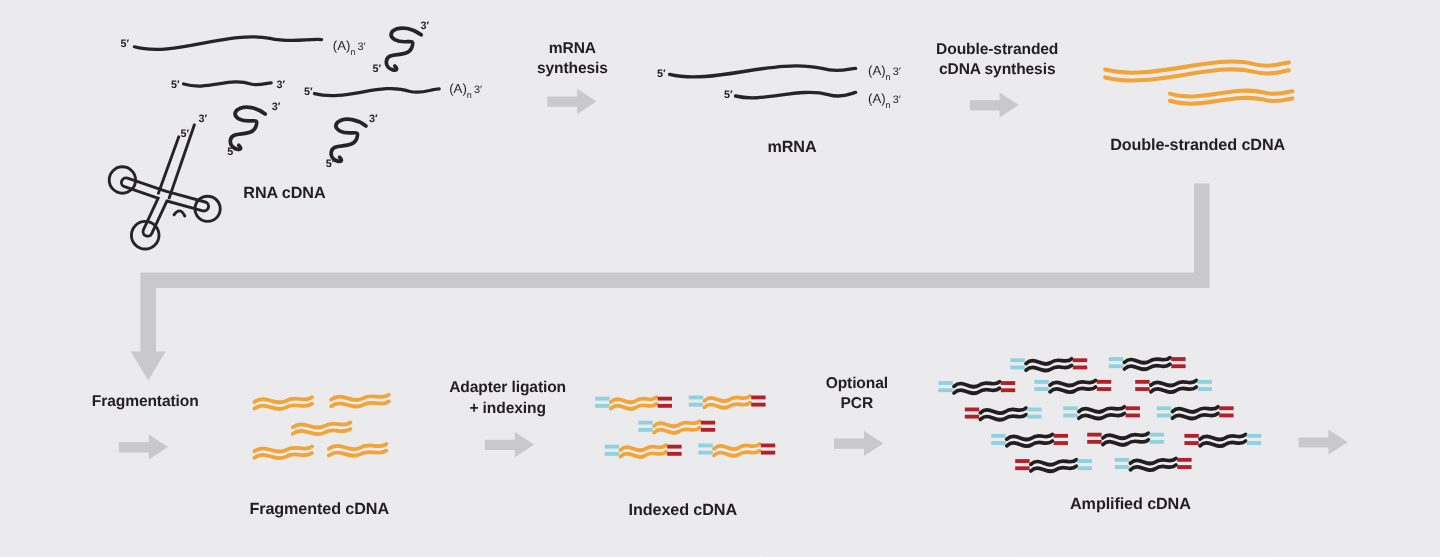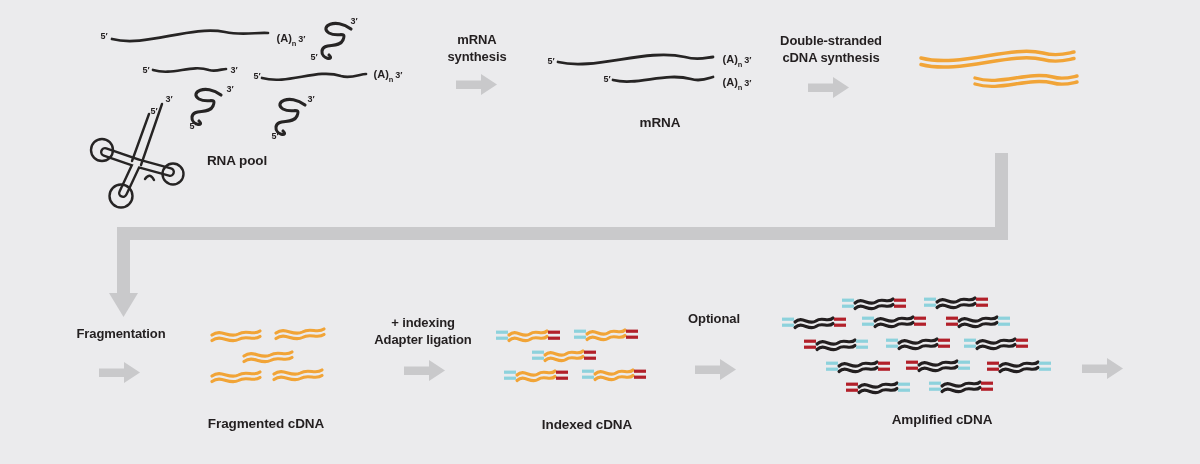--- a/index.html
+++ b/index.html
@@ -6,21 +6,21 @@
   .canvas{
     position:relative;width:1200px;height:464px;background:#ebebed;overflow:hidden;
     font-family:"Liberation Sans","DejaVu Sans",sans-serif;color:#231f20;
   }
   .step{position:absolute;width:180px;margin-left:-90px;text-align:center;
         font-weight:bold;font-size:13px;line-height:17px;letter-spacing:-0.1px;}
   .step span{display:block;}
   .product{position:absolute;width:240px;margin-left:-120px;text-align:center;
         font-weight:bold;font-size:13.5px;letter-spacing:-0.1px;}
   .prime{position:absolute;transform:translate(-50%,-50%);font-weight:bold;font-size:9px;white-space:nowrap;}
-  .polya{position:absolute;transform:translate(-50%,-50%);font-weight:bold;font-size:11px;white-space:nowrap;}
+  .polya{position:absolute;transform:translate(-50%,-50%);font-weight:normal;font-size:11px;white-space:nowrap;}
   .polya sub{font-size:7.5px;position:relative;top:1px;}
   .polya .p3{font-size:9px;}
   .abs{position:absolute;}
   svg{display:block;}
 </style>
 </head>
 <body>
 
 <div class="canvas">
 
@@ -101,31 +101,33 @@
     <span>synthesis</span>
   </div>
   <div class="step" style="left:121px;top:325px">
     <span>Fragmentation</span>
   </div>
   <div class="step" style="left:831px;top:32px">
     <span>Double-stranded</span>
     <span>cDNA synthesis</span>
   </div>
   <div class="step" style="left:423px;top:314px">
+    <span>Adapter ligation</span>
     <span>+ indexing</span>
-    <span>Adapter ligation</span>
   </div>
   <div class="step" style="left:714px;top:310px">
     <span>Optional</span>
-  </div>
-
-  <div class="product" style="left:237px;top:153px">RNA pool</div>
+    <span>PCR</span>
+  </div>
+
+  <div class="product" style="left:237px;top:153px">RNA cDNA</div>
   <div class="product" style="left:660px;top:115px">mRNA</div>
+  <div class="product" style="left:998px;top:113px">Double-stranded cDNA</div>
   <div class="product" style="left:266px;top:416px">Fragmented cDNA</div>
-  <div class="product" style="left:587px;top:417px">Indexed cDNA</div>
+  <div class="product" style="left:569px;top:417px">Indexed cDNA</div>
   <div class="product" style="left:942px;top:412px">Amplified cDNA</div>
 
   <div id="grp-fragmented">
       <svg class="abs" style="left:210px;top:327px" width="52" height="20" viewBox="0 0 52 20">
         <g fill="none" stroke="#f1a437" stroke-width="3.1" stroke-linecap="round">
           <path d="M2 8 C 11.6 1 18.8 12 28.4 7 C 36.6 2 43.3 9 50 4"></path>
           <path d="M2 13.5 C 11.6 6.5 18.8 17.5 28.4 12.5 C 36.6 7.5 43.3 14.5 50 9.5"></path>
         </g>
       </svg>
       <svg class="abs" style="left:274px;top:325px" width="52" height="20" viewBox="0 0 52 20">

